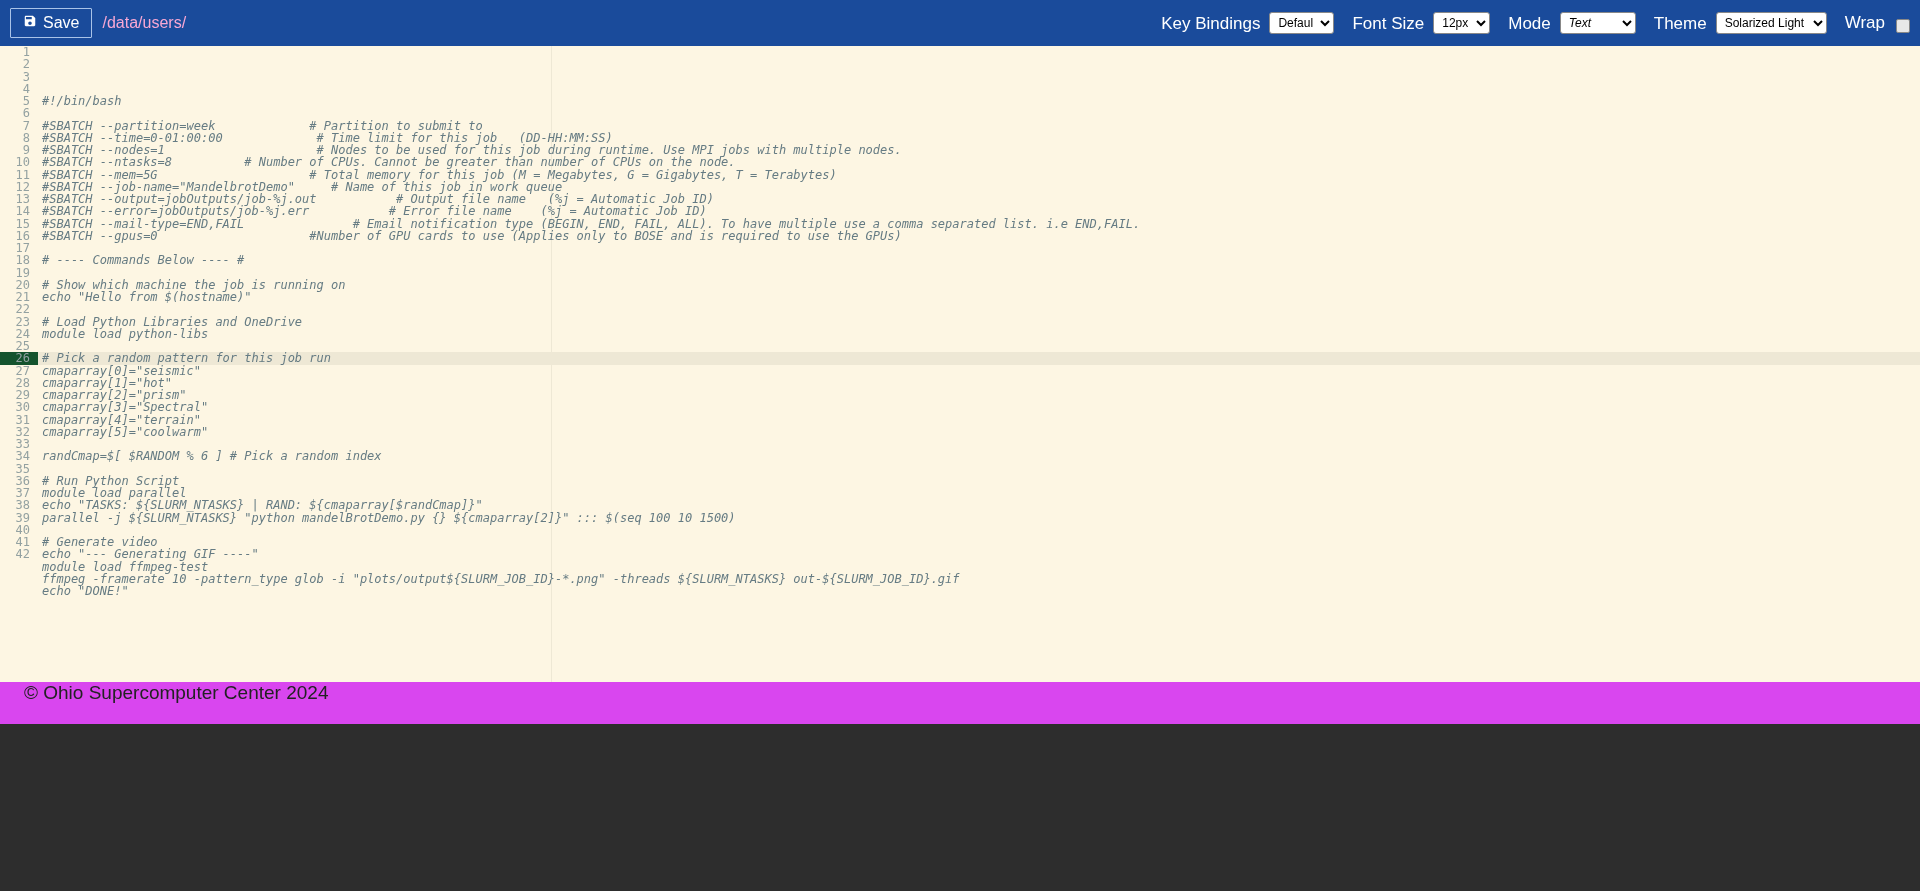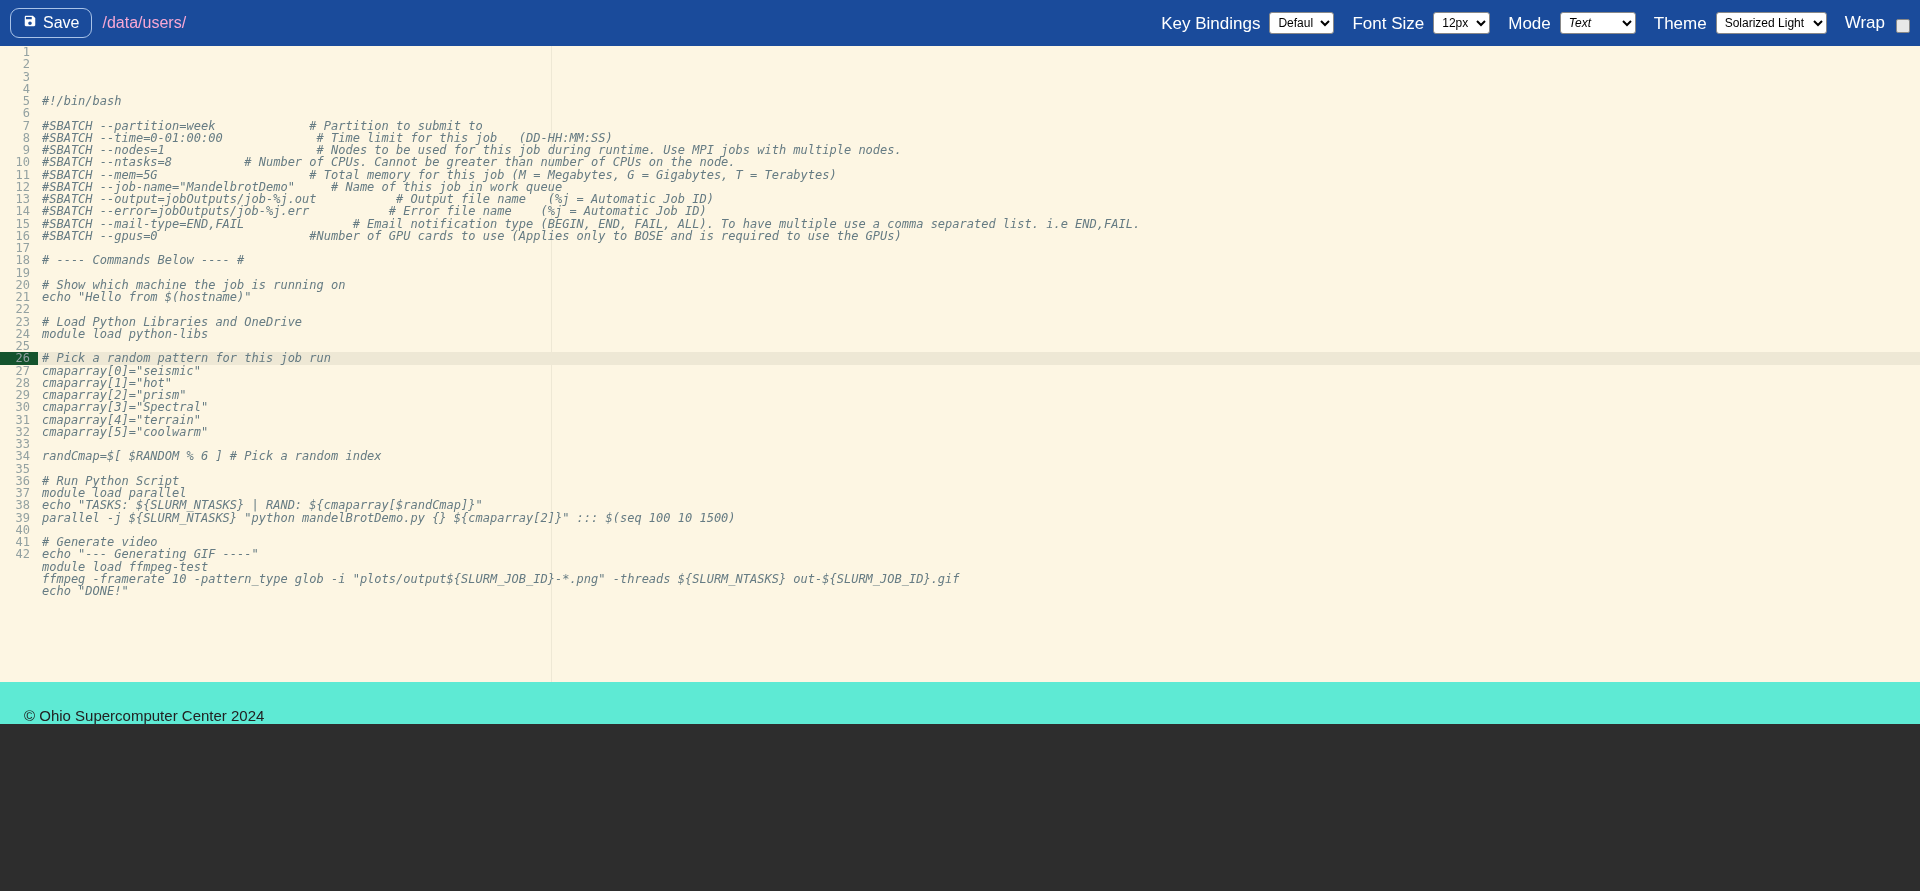--- a/index.html
+++ b/index.html
@@ -12,21 +12,21 @@
     padding: 0 10px;
     color: #fff;
     font-size: 16px;
   }
   .save-btn {
     display: inline-flex;
     align-items: center;
     gap: 6px;
     background: #1a4b9b;
     border: 1px solid #a9c3e8;
-    border-radius: 9px;
+    border-radius: 1px;
     padding: 5px 12px;
     color: #fff;
     font-size: 16px;
     cursor: pointer;
     margin-right: 10px;
   }
   .save-btn svg { fill: #fff; }
   .path {
     font-size: 16px;
     color: #f9a8d4;
@@ -100,26 +100,26 @@
   .active-line-code {
     position: absolute;
     left: 0;
     right: 0;
     height: 12.25px;
     background: #eee8d5;
     z-index: 0;
   }
   .code-content { position: relative; z-index: 1; font-style: italic; }
   .footer-white {
-    background: #5eead4;
+    background: #d946ef;
     height: 42px;
     display: flex;
-    align-items: flex-end;
+    align-items: flex-start;
     padding-left: 24px;
-    font-size: 15px;
+    font-size: 19px;
     color: #222;
   }
   .footer-dark {
     background: #2d2d2d;
     height: 167px;
   }
 </style>
 </head>
 <body>
 

